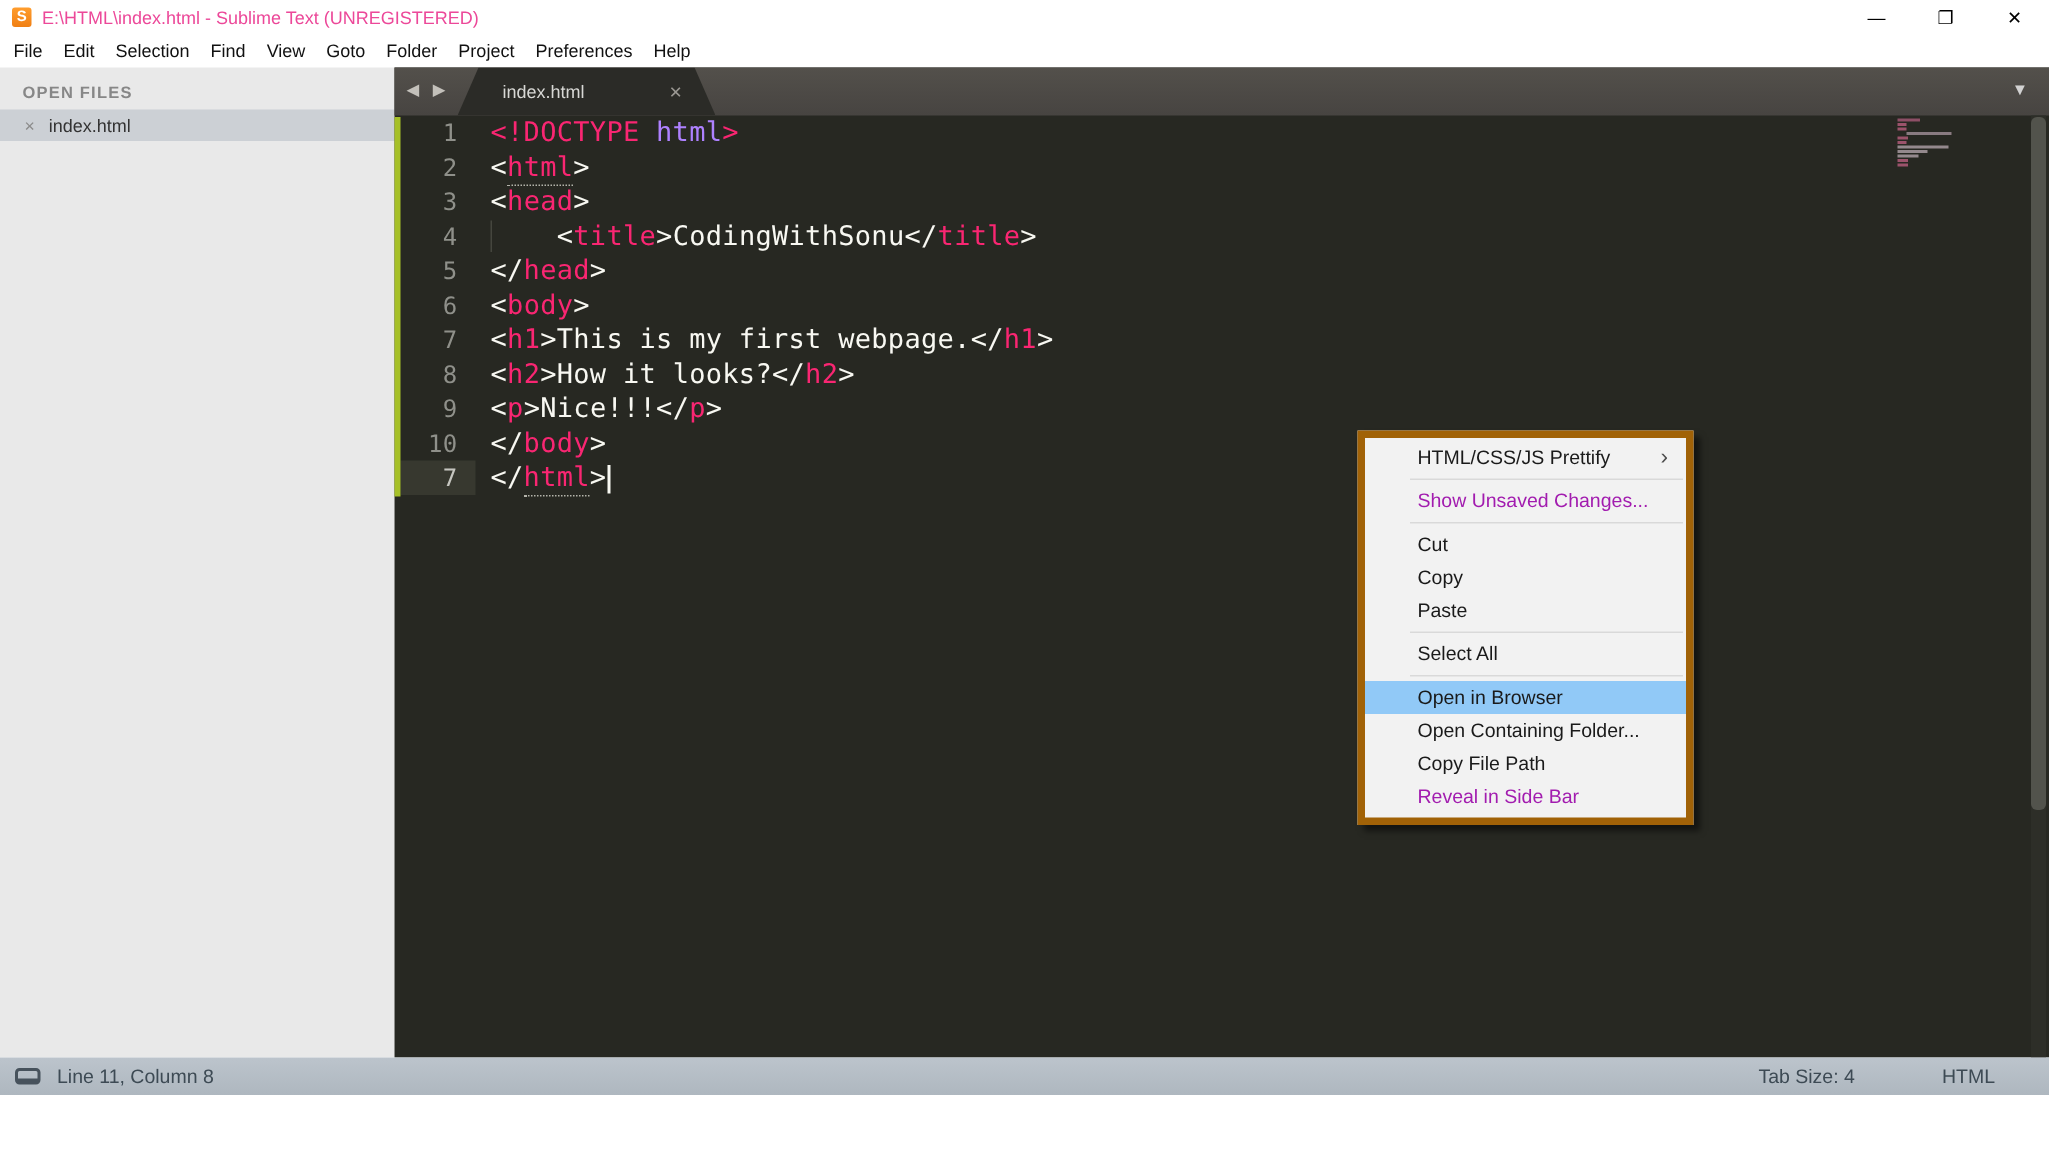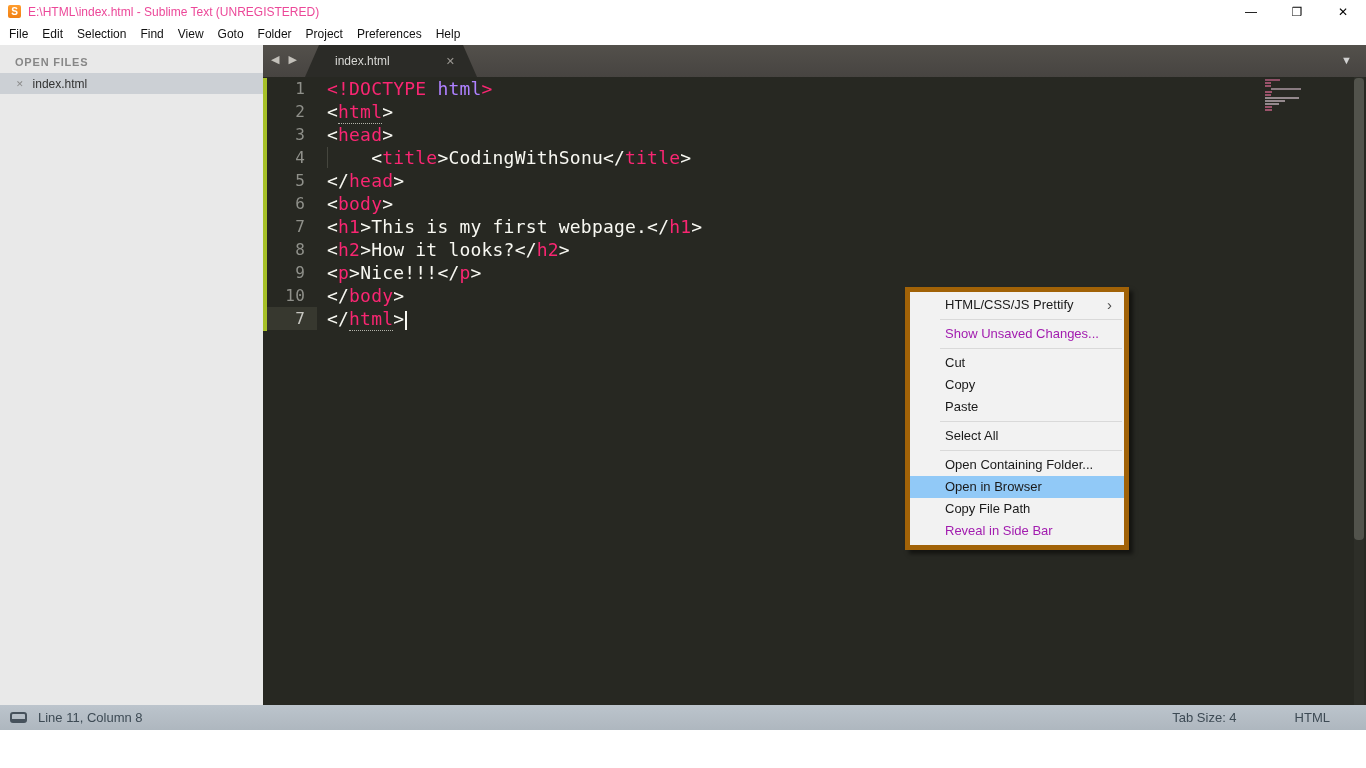--- a/index.html
+++ b/index.html
@@ -173,22 +173,22 @@
       <div class="menu-item"><span>HTML/CSS/JS Prettify</span><span class="submenu-arrow">›</span></div>
       <div class="menu-sep"></div>
       <div class="menu-item disabled"><span>Show Unsaved Changes...</span></div>
       <div class="menu-sep"></div>
       <div class="menu-item"><span>Cut</span></div>
       <div class="menu-item"><span>Copy</span></div>
       <div class="menu-item"><span>Paste</span></div>
       <div class="menu-sep"></div>
       <div class="menu-item"><span>Select All</span></div>
       <div class="menu-sep"></div>
+      <div class="menu-item highlighted"><span>Open in Browser</span></div>
       <div class="menu-item"><span>Open Containing Folder...</span></div>
-      <div class="menu-item highlighted"><span>Open in Browser</span></div>
       <div class="menu-item"><span>Copy File Path</span></div>
       <div class="menu-item disabled"><span>Reveal in Side Bar</span></div>
     </div>
 
   <div id="statusbar">
     <div id="status-icon"></div>
     <div>Line 11, Column 8</div>
     <div id="status-right">
       <div>Tab Size: 4</div>
       <div>HTML</div>

